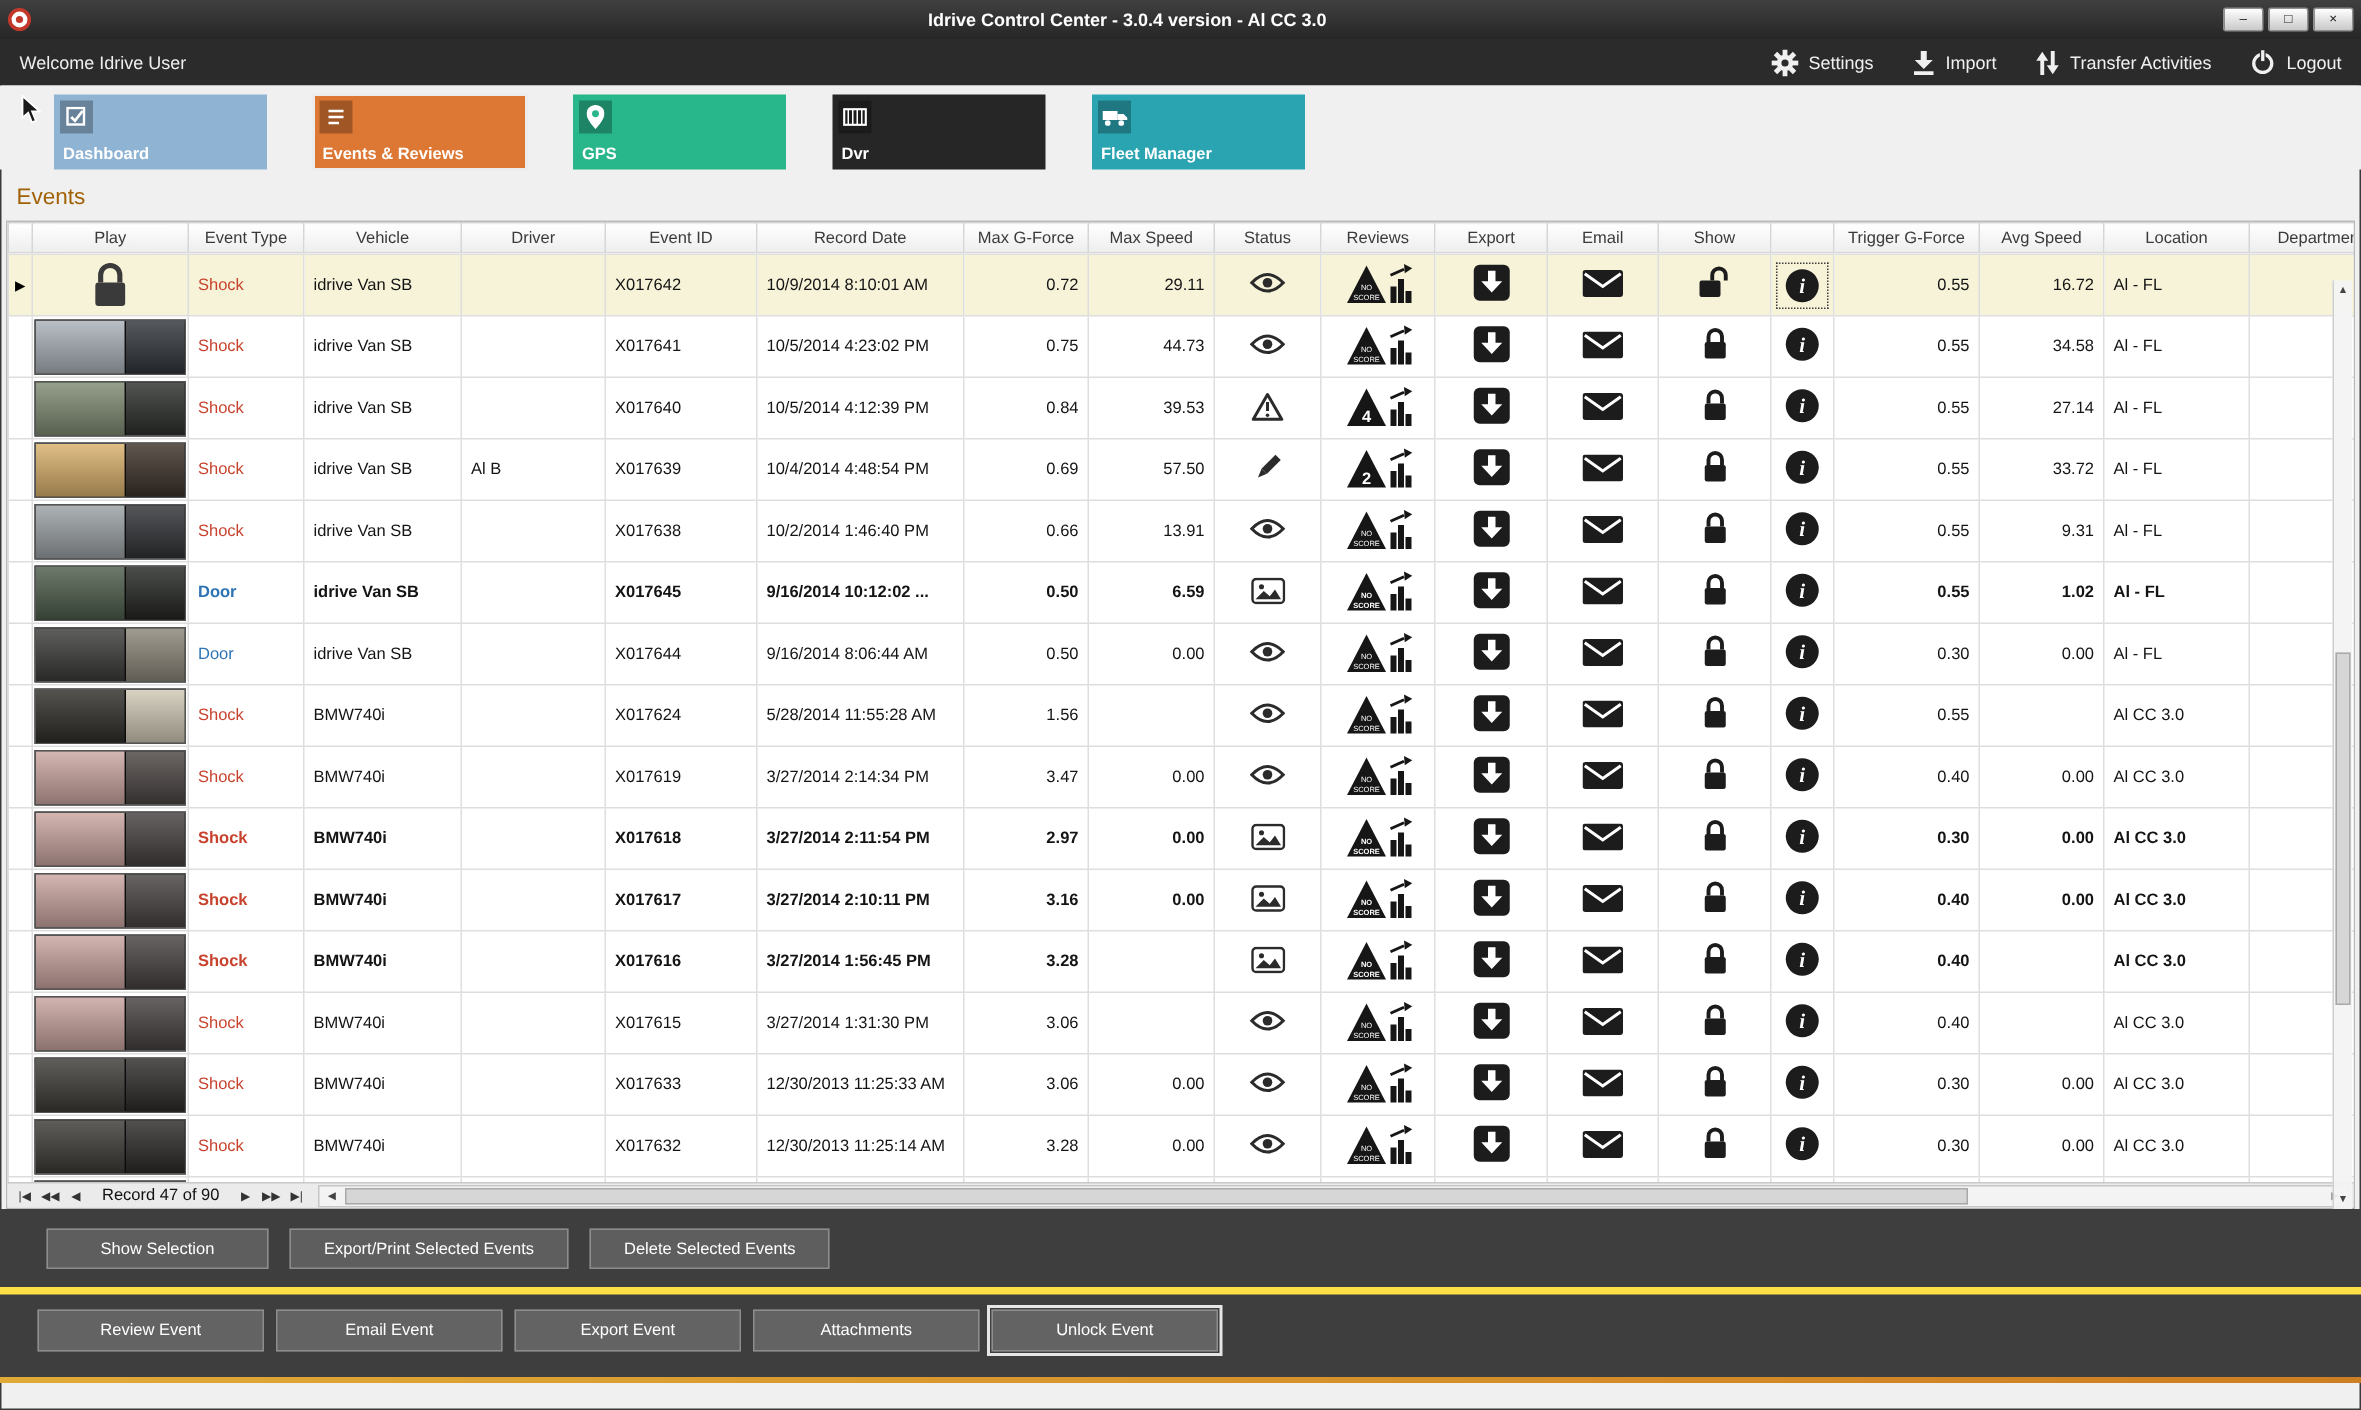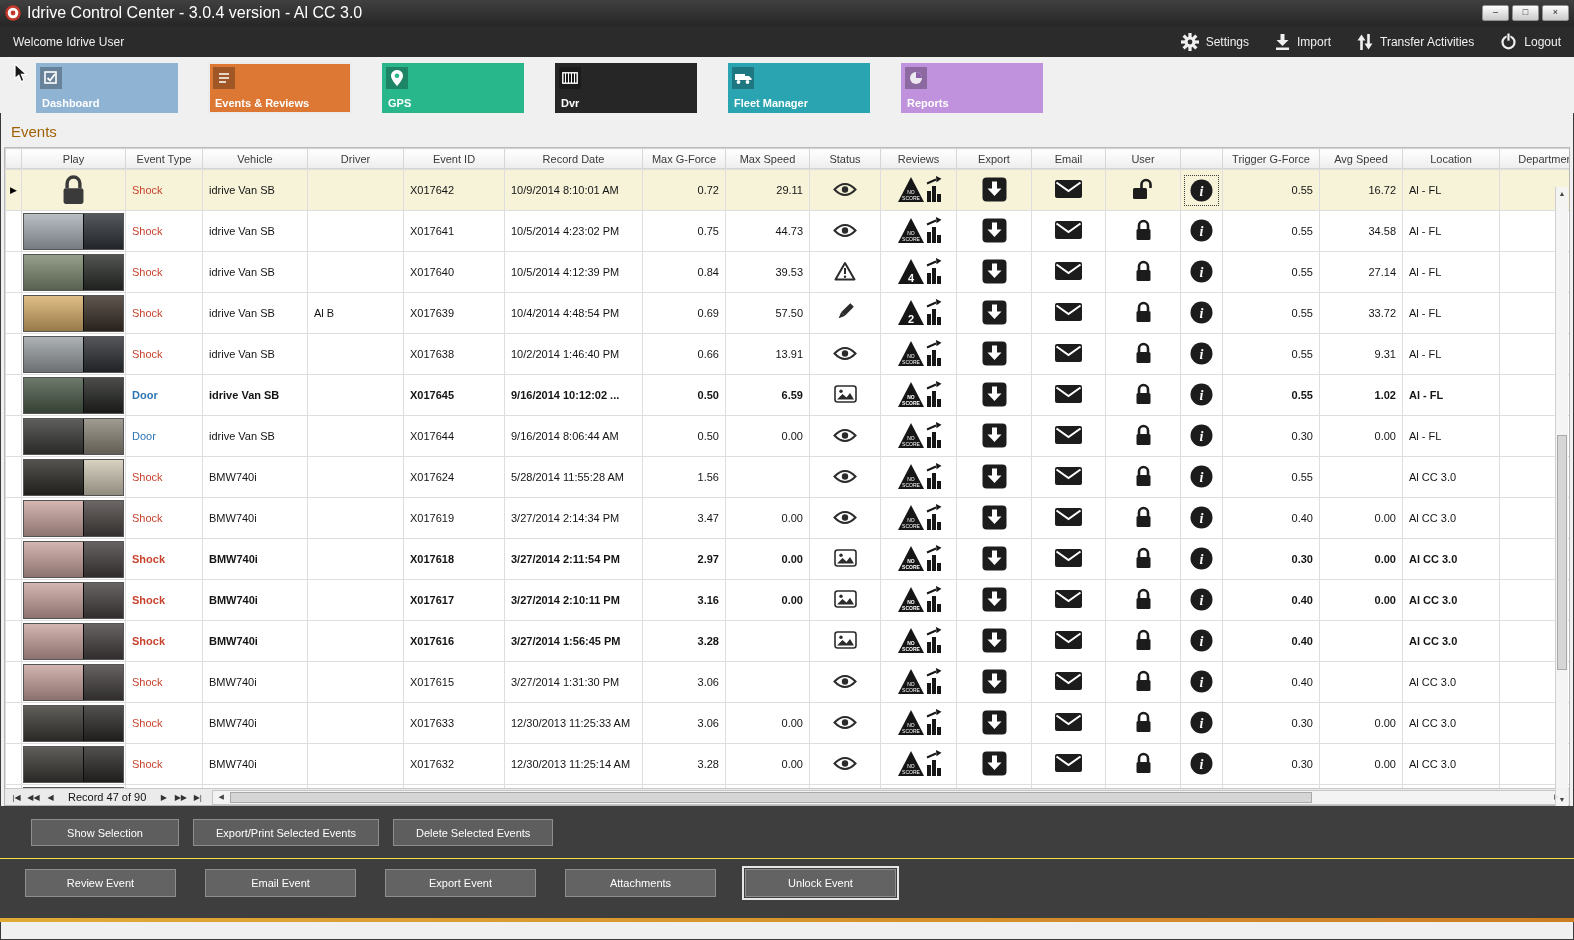--- a/index.html
+++ b/index.html
@@ -1,21 +1,21 @@
 <!DOCTYPE html>
 <html><head>
 <meta charset="utf-8">
 <style>
   *{box-sizing:border-box;}
   html,body{margin:0;padding:0;width:1574px;height:940px;}
   body{font-family:"Liberation Sans",sans-serif;background:#f0f0f0;overflow:hidden;position:relative;box-shadow:inset 0 0 0 1px #3a3a3a;}
 
   
   .titlebar{height:26px;background:linear-gradient(#404040,#262626);display:flex;align-items:center;gap:6px;padding:0 5px;}
-  .titlebar .title{color:#fff;font-size:16px;font-weight:normal;flex:1;white-space:nowrap;}
+  .titlebar .title{color:#fff;font-size:12px;font-weight:bold;flex:1;white-space:nowrap;text-align:center;}
   .win-controls{display:flex;gap:3px;}
   .win-btn{width:27px;height:16px;border:1px solid #909090;border-radius:2px;background:linear-gradient(#fefefe,#c9c9c9);color:#222;font-size:9px;line-height:13px;text-align:center;}
 
   
   .topbar{height:31px;background:#2b2b2b;display:flex;align-items:center;padding:0 13px;color:#eee;font-size:12px;}
   .topbar .spacer{flex:1;}
   .tb-action{display:flex;align-items:center;gap:7px;margin-left:26px;color:#f0f0f0;cursor:default;}
 
   
   .tiles{display:flex;gap:3px;padding:6px 0 0 8px;height:56px;background:#f0f0f0;}
@@ -58,21 +58,21 @@
   .hs-thumb{position:absolute;left:1px;top:1px;bottom:1px;width:82%;background:#d6d6d6;border:1px solid #a9a9a9;}
   .vscroll{position:absolute;top:39px;right:1px;width:13px;height:619px;background:rgba(243,243,243,.95);border-left:1px solid #cfcfcf;font-size:7px;color:#444;z-index:5;}
   .vs-arrow{height:13px;display:flex;align-items:center;justify-content:center;}
   .vs-down{position:absolute;bottom:0;left:0;right:0;}
   .vs-thumb{position:absolute;left:1px;right:1px;top:40%;height:38%;background:#d6d6d6;border:1px solid #a9a9a9;}
 
   
   .bottom{height:116px;background:#3e3e3e;position:relative;}
   .sel-bar{display:flex;gap:14px;padding:13px 0 0 31px;}
   .btn-dark{min-width:148px;height:27px;background:#5e5e5e;border:1px solid #8d8d8d;color:#fff;font-size:11px;display:flex;align-items:center;justify-content:center;padding:0 22px;white-space:nowrap;}
-  .event-bar{margin-top:12px;border-top:1px solid #fde047;display:flex;gap:29px;padding:10px 0 0 25px;}
+  .event-bar{margin-top:12px;border-top:5px solid #fde047;display:flex;gap:8px;padding:10px 0 0 25px;}
   .event-bar .btn-dark{min-width:151px;height:28px;background:#636363;}
   .btn-dark.focused{outline:2px solid #e6e6e6;outline-offset:1px;}
   .orange-strip{position:absolute;left:0;right:0;bottom:0;height:4px;background:linear-gradient(90deg,#e0aa38,#cd7e22);}
 </style>
 </head>
 <body>
 
 <div class="titlebar">
   <svg width="16" height="16">
       <circle cx="8" cy="8" r="6.5" fill="#fff" stroke="#c2392b" stroke-width="2.4"></circle>
@@ -171,29 +171,20 @@
   <div class="tile" style="background: rgb(42, 164, 177);">
     <span class="tile-icon">
         <svg width="17" height="13" viewBox="0 0 17 13">
           <path d="M0 2h10v6H0z" fill="#fff"></path>
           <path d="M10 4h4l2.5 2.5V8H10z" fill="#fff"></path>
           <circle cx="3.5" cy="10" r="1.9" fill="#fff"></circle>
           <circle cx="12.5" cy="10" r="1.9" fill="#fff"></circle>
         </svg>
       </span>
     <span class="tile-label">Fleet Manager</span>
-  </div>
-  <div class="tile" style="background: rgb(192, 145, 220);">
-    <span class="tile-icon">
-        <svg width="14" height="14" viewBox="0 0 14 14">
-          <circle cx="7" cy="7" r="6" fill="rgba(255,255,255,0.85)"></circle>
-          <path d="M7 7V1A6 6 0 0 1 13 7Z" fill="#8a5fa8"></path>
-        </svg>
-      </span>
-    <span class="tile-label">Reports</span>
   </div>
 </div>
 
 <svg class="cursor" width="15" height="21" viewBox="0 0 15 21">
     <path d="M1 1 L1 15.5 L4.8 12.2 L7.3 18.6 L9.9 17.5 L7.4 11.3 L12.4 11.3 Z" fill="#1a1a1a" stroke="#fff" stroke-width="1.2"></path>
   </svg>
 
 <div class="page-title">Events</div>
 
 <div class="panel">
@@ -228,21 +219,21 @@
             <th>Vehicle</th>
             <th>Driver</th>
             <th>Event ID</th>
             <th>Record Date</th>
             <th>Max G-Force</th>
             <th>Max Speed</th>
             <th>Status</th>
             <th>Reviews</th>
             <th>Export</th>
             <th>Email</th>
-            <th>User</th>
+            <th>Show</th>
             <th></th>
             <th>Trigger G-Force</th>
             <th>Avg Speed</th>
             <th>Location</th>
             <th>Department</th>
           </tr>
         </thead>
       </table>
   </div>
   <div class="grid-body">

